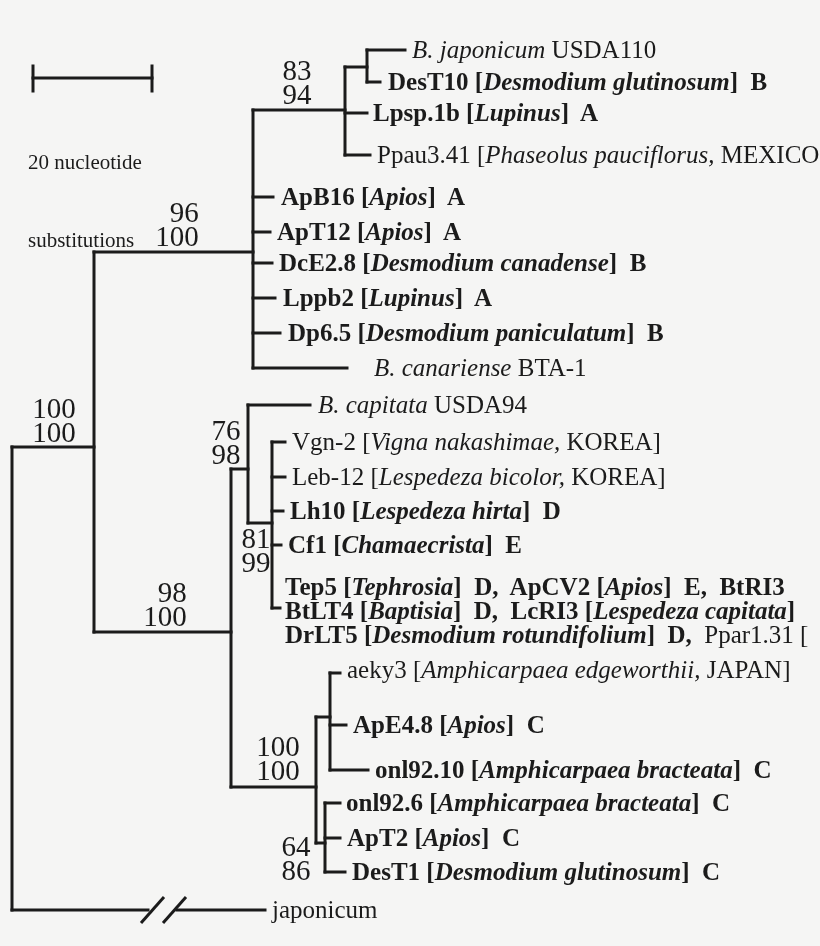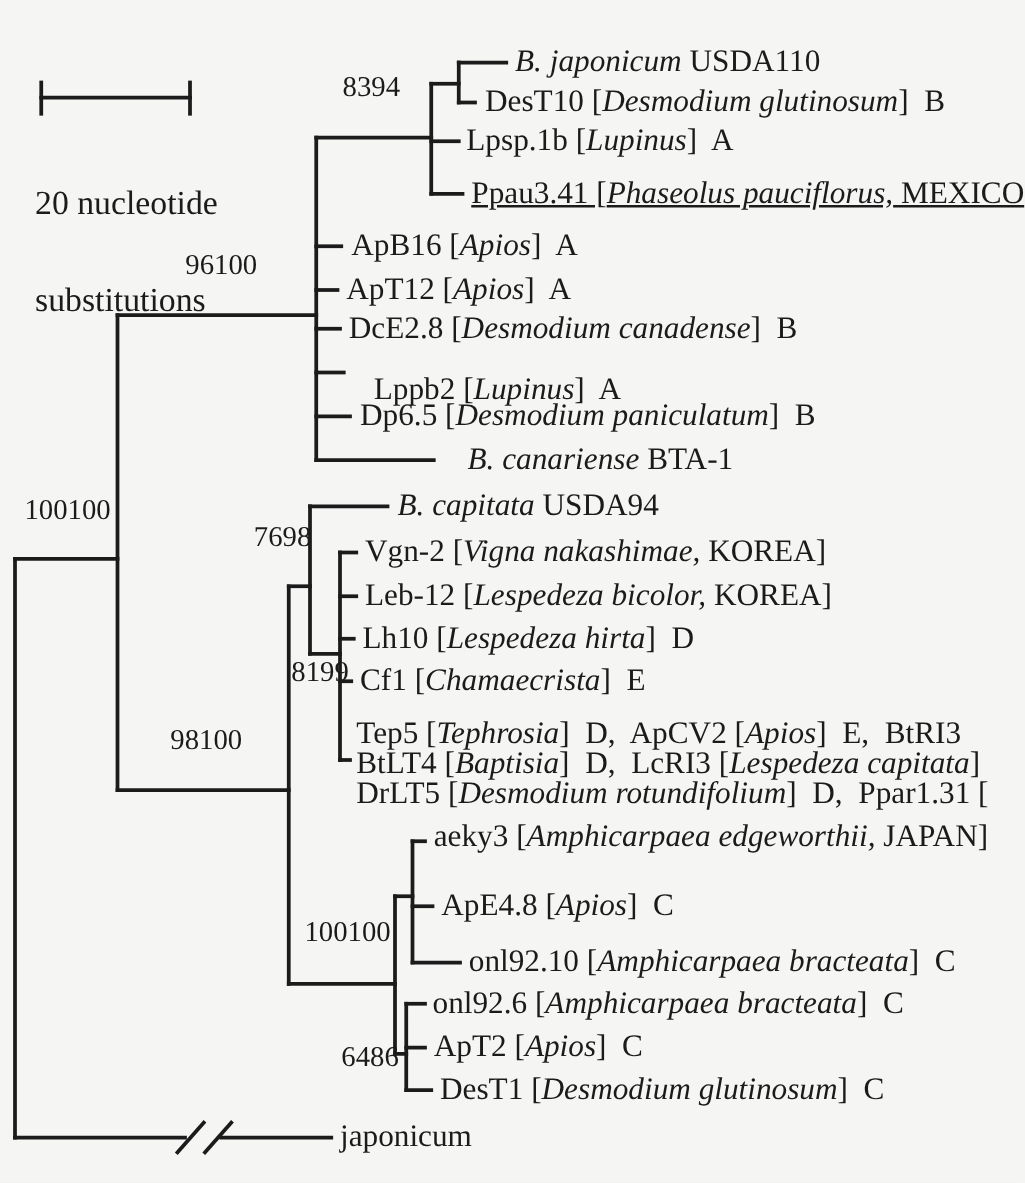--- a/index.html
+++ b/index.html
@@ -16,32 +16,32 @@
   }
   #tree-svg{position:absolute;left:0;top:0;}
   .tip{
     position:absolute;
     font-size:25px;
     line-height:24px;
     white-space:pre;
     transform:translateY(-50%);
   }
   .tip.block{transform:none;}
-  .tip .b{font-weight:normal;}
+  .tip .b{font-weight:bold;}
   .tip .i{font-style:italic;}
   .boot{
     position:absolute;
     transform:translateX(-50%);
-    display:flex;flex-direction:row;align-items:center;
-    font-size:23px;line-height:24px;
+    display:flex;flex-direction:column;align-items:flex-end;
+    font-size:29px;line-height:24px;
     white-space:pre;
   }
   .scale-text{
     position:absolute;left:28px;top:97px;
-    font-size:27px;line-height:26px;white-space:pre;
+    font-size:21px;line-height:26px;white-space:pre;
   }
 </style>
 </head>
 <body>
 
 <div id="figure">
 
   <svg id="tree-svg" width="820" height="946">
       <line x1="33" y1="78" x2="152" y2="78" stroke="#1b1b1b" stroke-width="3" stroke-linecap="square"></line>
       <line x1="33" y1="66" x2="33" y2="91" stroke="#1b1b1b" stroke-width="3" stroke-linecap="square"></line>
@@ -129,25 +129,25 @@
     <span>100</span>
   </div>
   <div class="boot" style="left:296px;top:834px">
     <span>64</span>
     <span>86</span>
   </div>
 
 <div class="tip" style="left: 412px; top: 50px;"><div><span class="i">B. japonicum</span><span class=""> USDA110</span></div></div>
     <div class="tip" style="left: 388px; top: 82px;"><div><span class="b ">DesT10 [</span><span class="b i">Desmodium glutinosum</span><span class="b ">]  B</span></div></div>
     <div class="tip" style="left: 373px; top: 113px;"><div><span class="b ">Lpsp.1b [</span><span class="b i">Lupinus</span><span class="b ">]  A</span></div></div>
-    <div class="tip" style="left: 377px; top: 155px; text-decoration: underline;"><div><span class="">Ppau3.41 [</span><span class="i">Phaseolus pauciflorus,</span><span class=""> MEXICO</span></div></div>
+    <div class="tip" style="left: 377px; top: 155px;"><div><span class="">Ppau3.41 [</span><span class="i">Phaseolus pauciflorus,</span><span class=""> MEXICO</span></div></div>
     <div class="tip" style="left: 281px; top: 197px;"><div><span class="b ">ApB16 [</span><span class="b i">Apios</span><span class="b ">]  A</span></div></div>
     <div class="tip" style="left: 277px; top: 232px;"><div><span class="b ">ApT12 [</span><span class="b i">Apios</span><span class="b ">]  A</span></div></div>
     <div class="tip" style="left: 279px; top: 263px;"><div><span class="b ">DcE2.8 [</span><span class="b i">Desmodium canadense</span><span class="b ">]  B</span></div></div>
-    <div class="tip" style="left: 283px; top: 312px; margin-left: 16px;"><div><span class="b ">Lppb2 [</span><span class="b i">Lupinus</span><span class="b ">]  A</span></div></div>
+    <div class="tip" style="left: 283px; top: 298px;"><div><span class="b ">Lppb2 [</span><span class="b i">Lupinus</span><span class="b ">]  A</span></div></div>
     <div class="tip" style="left: 288px; top: 333px;"><div><span class="b ">Dp6.5 [</span><span class="b i">Desmodium paniculatum</span><span class="b ">]  B</span></div></div>
     <div class="tip" style="left: 374px; top: 368px;"><div><span class="i">B. canariense</span><span class=""> BTA-1</span></div></div>
     <div class="tip" style="left: 318px; top: 405px;"><div><span class="i">B. capitata</span><span class=""> USDA94</span></div></div>
     <div class="tip" style="left: 292px; top: 442px;"><div><span class="">Vgn-2 [</span><span class="i">Vigna nakashimae,</span><span class=""> KOREA]</span></div></div>
     <div class="tip" style="left: 292px; top: 477px;"><div><span class="">Leb-12 [</span><span class="i">Lespedeza bicolor,</span><span class=""> KOREA]</span></div></div>
     <div class="tip" style="left: 290px; top: 511px;"><div><span class="b ">Lh10 [</span><span class="b i">Lespedeza hirta</span><span class="b ">]  D</span></div></div>
     <div class="tip" style="left: 288px; top: 545px;"><div><span class="b ">Cf1 [</span><span class="b i">Chamaecrista</span><span class="b ">]  E</span></div></div>
     <div class="tip block" style="left: 285px; top: 575px;"><div><span class="b ">Tep5 [</span><span class="b i">Tephrosia</span><span class="b ">]  D,  ApCV2 [</span><span class="b i">Apios</span><span class="b ">]  E,  BtRI3</span></div><div><span class="b ">BtLT4 [</span><span class="b i">Baptisia</span><span class="b ">]  D,  LcRI3 [</span><span class="b i">Lespedeza capitata</span><span class="b ">]</span></div><div><span class="b ">DrLT5 [</span><span class="b i">Desmodium rotundifolium</span><span class="b ">]  D,</span><span class="">  Ppar1.31 [</span></div></div>
     <div class="tip block" style="left: 347px; top: 658px;"><div><span class="">aeky3 [</span><span class="i">Amphicarpaea edgeworthii,</span><span class=""> JAPAN]</span></div></div>
     <div class="tip" style="left: 353px; top: 725px;"><div><span class="b ">ApE4.8 [</span><span class="b i">Apios</span><span class="b ">]  C</span></div></div>

